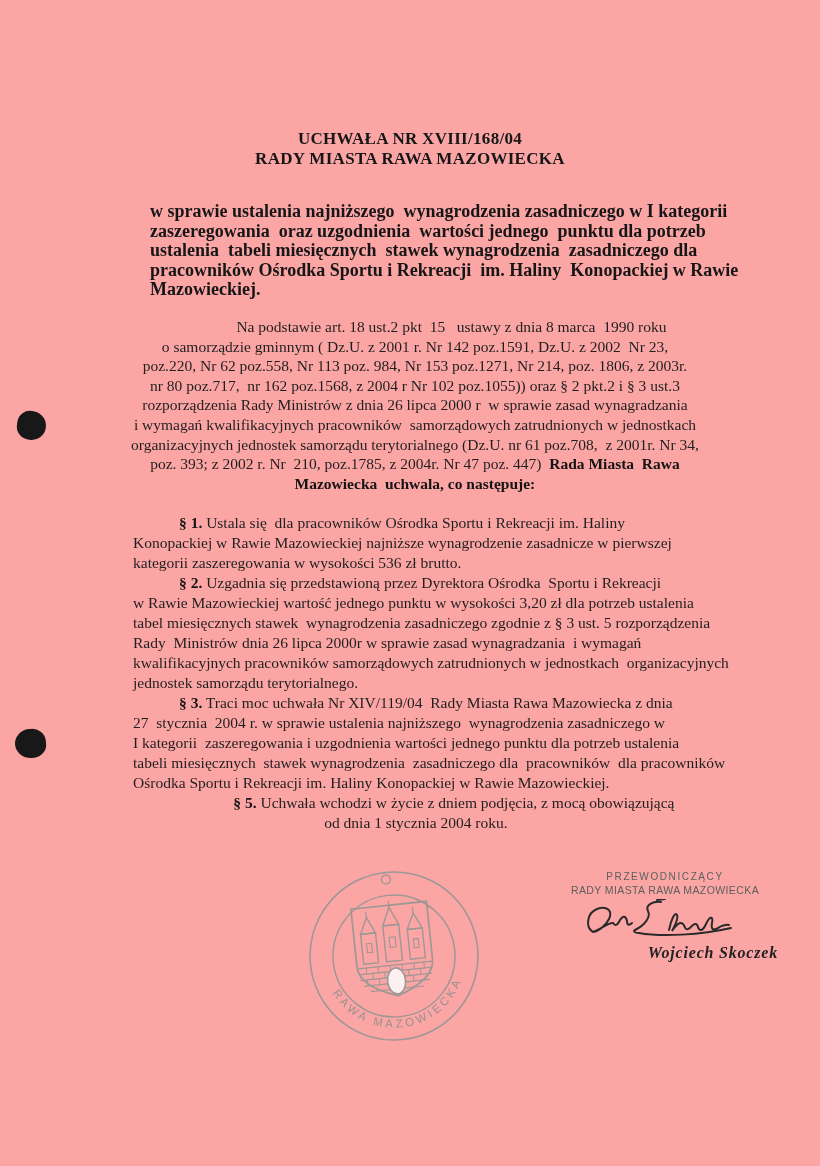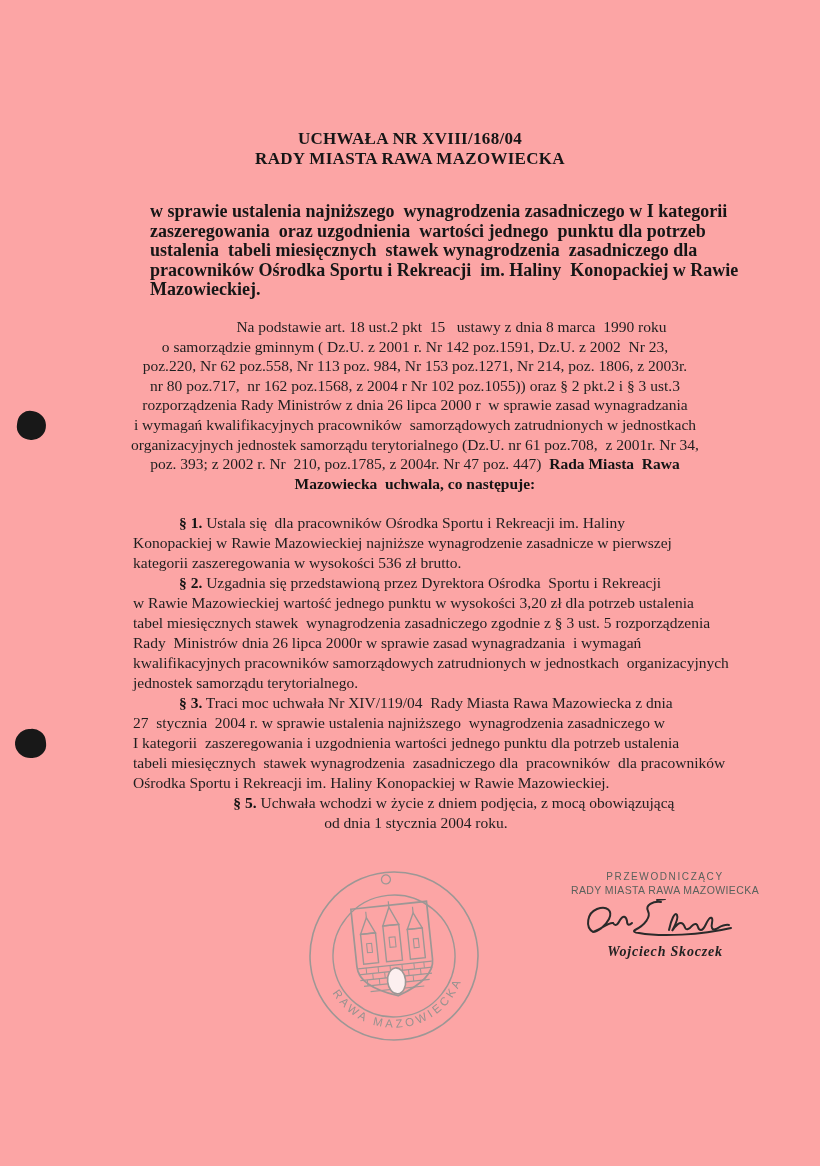--- a/index.html
+++ b/index.html
@@ -44,22 +44,22 @@
 
   .sig-block{
     position:absolute;left:552px;top:870px;width:226px;
     text-align:center;font-family:"Liberation Sans", sans-serif;
   }
   .sig-role1{font-size:10px;letter-spacing:1.6px;color:#5a615c;line-height:14px;}
   .sig-role2{font-size:10.5px;letter-spacing:0.4px;color:#5a615c;line-height:13px;}
   .sig-scrawl{display:block;margin:2px auto 0 auto;}
   .sig-name{
     font-family:"Liberation Serif", serif;
-    font-size:14px;font-weight:bold;font-style:italic;
-    color:#222;letter-spacing:0.8px;margin-top:1px;
+    font-size:16px;font-weight:bold;font-style:italic;
+    color:#222;letter-spacing:0.8px;margin-top:1px;text-align:right;
   }
 </style>
 </head>
 <body>
 
 <div class="page">
 
   <div class="blob blob-1"></div>
   <div class="blob blob-2"></div>
 

